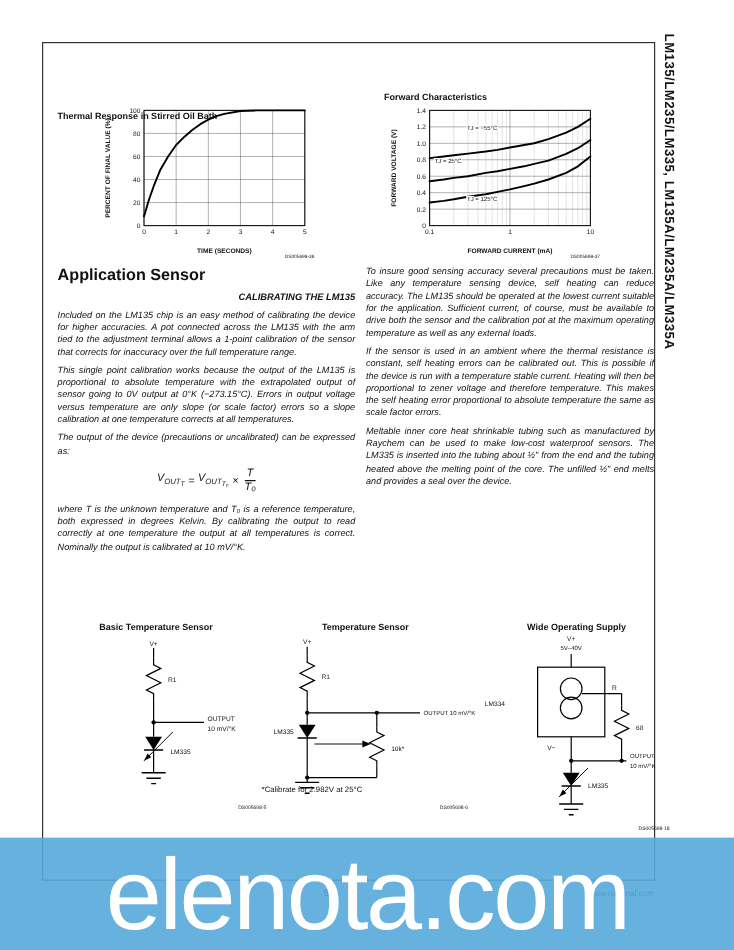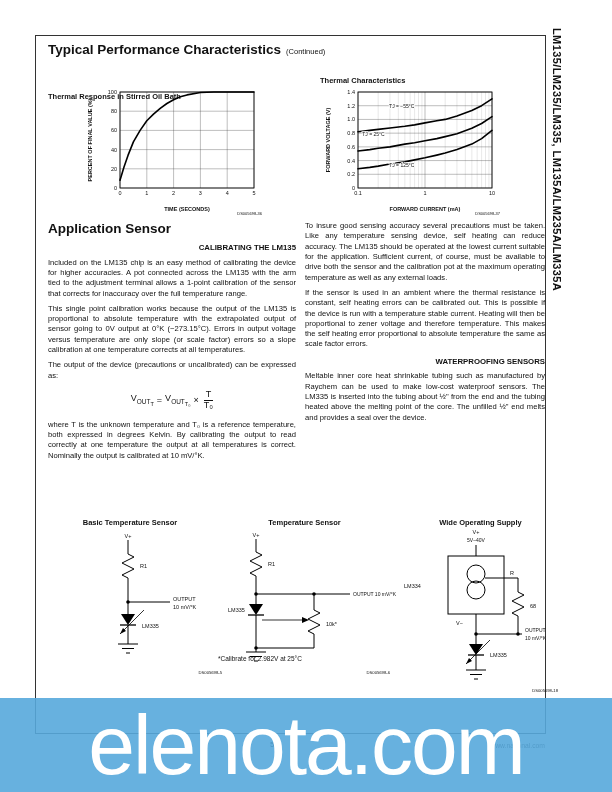--- a/index.html
+++ b/index.html
@@ -5,21 +5,21 @@
   html,body{margin:0;padding:0;background:#e8e8e8;}
   .page{position:relative;width:612px;height:792px;background:#ffffff;overflow:hidden;
         font-family:"Liberation Sans",sans-serif;color:#111;}
   .page-border{position:absolute;left:35px;top:35px;width:509px;height:697px;
         border:1.2px solid #333;z-index:1;}
   .doc-title{position:absolute;left:48px;top:42px;font-size:13.5px;font-weight:bold;z-index:2;}
   .doc-title .cont{font-size:7.5px;font-weight:normal;margin-left:5px;}
   .chart-title{position:absolute;font-size:7.5px;font-weight:bold;z-index:2;}
   .chart-svg{position:absolute;z-index:2;}
   .section-head{position:absolute;font-size:13.5px;font-weight:bold;z-index:2;}
-  .col{position:absolute;font-size:7.6px;line-height:1.36;text-align:justify;z-index:2;}
+  .col{position:absolute;font-size:7.6px;line-height:1.36;text-align:justify;z-index:2;font-style:italic;}
   .col p{margin:0 0 5px 0;}
   .subhead{font-size:7.8px;font-weight:bold;margin:7px 0 4px 0;text-align:right;}
   .formula{display:flex;justify-content:center;align-items:center;gap:3px;
            font-size:9px;margin:9px 0 9px 0;}
   .formula sub{font-size:0.72em;}
   .formula sub sub{font-size:0.85em;}
   .frac{display:inline-flex;flex-direction:column;align-items:center;line-height:1.1;
         vertical-align:middle;margin-left:2px;}
   .frac .num{border-bottom:1px solid #111;padding:0 2px;}
   .circ-title{position:absolute;font-size:7.5px;font-weight:bold;text-align:center;z-index:2;}
@@ -35,26 +35,23 @@
   .watermark-text{font-size:84px;color:#ffffff;letter-spacing:-2px;font-weight:400;line-height:1;}
   svg text{font-family:"Liberation Sans",sans-serif;fill:#111;}
 </style>
 </head>
 <body>
 
 <div class="page">
 
   <div class="page-border"></div>
 
-  <div class="doc-title">
-    <span>Typical Performance Characteristics</span><span class="cont">(Continued)</span>
-  </div>
 
   <div class="chart-title" style="left:48px;top:76px;margin-top:16px;">Thermal Response in Stirred Oil Bath</div>
-  <div class="chart-title" style="left:320px;top:76px;">Thermal Characteristics</div>
+  <div class="chart-title" style="left:320px;top:76px;">Forward Characteristics</div>
 
   <svg id="chart0" class="chart-svg" style="left:84px;top:84px;" width="180" height="132" viewBox="0 0 180 132">
       <line x1="36" y1="8" x2="36" y2="104" stroke="#444" stroke-width="0.35"></line>
       <text x="36" y="111" text-anchor="middle" font-size="5.5">0</text>
       <line x1="62.8" y1="8" x2="62.8" y2="104" stroke="#444" stroke-width="0.35"></line>
       <text x="62.8" y="111" text-anchor="middle" font-size="5.5">1</text>
       <line x1="89.6" y1="8" x2="89.6" y2="104" stroke="#444" stroke-width="0.35"></line>
       <text x="89.6" y="111" text-anchor="middle" font-size="5.5">2</text>
       <line x1="116.39999999999999" y1="8" x2="116.39999999999999" y2="104" stroke="#444" stroke-width="0.35"></line>
       <text x="116.39999999999999" y="111" text-anchor="middle" font-size="5.5">3</text>
@@ -147,21 +144,20 @@
         <span class="num">T</span>
         <span class="den">T₀</span>
       </span>
     </div>
     <p>where T is the unknown temperature and T₀ is a reference temperature, both expressed in degrees Kelvin. By calibrating the output to read correctly at one temperature the output at all temperatures is correct. Nominally the output is calibrated at 10 mV/°K.</p>
   </div>
 
   <div class="col" style="left:305px;top:221px;width:240px;">
     <p>To insure good sensing accuracy several precautions must be taken. Like any temperature sensing device, self heating can reduce accuracy. The LM135 should be operated at the lowest current suitable for the application. Sufficient current, of course, must be available to drive both the sensor and the calibration pot at the maximum operating temperature as well as any external loads.</p>
     <p>If the sensor is used in an ambient where the thermal resistance is constant, self heating errors can be calibrated out. This is possible if the device is run with a temperature stable current. Heating will then be proportional to zener voltage and therefore temperature. This makes the self heating error proportional to absolute temperature the same as scale factor errors.</p>
-    <div class="subhead">WATERPROOFING SENSORS</div>
     <p>Meltable inner core heat shrinkable tubing such as manufactured by Raychem can be used to make low-cost waterproof sensors. The LM335 is inserted into the tubing about ½" from the end and the tubing heated above the melting point of the core. The unfilled ½" end melts and provides a seal over the device.</p>
   </div>
 
 
   <div class="circ-title" style="left:40px;top:518px;width:180px;">Basic Temperature Sensor</div>
   <div class="circ-title" style="left:222px;top:518px;width:165px;">Temperature Sensor</div>
   <div class="circ-title" style="left:398px;top:518px;width:165px;">Wide Operating Supply</div>
 
   <svg class="circ-svg" style="left:70px;top:528px;" width="160" height="150" viewBox="0 0 160 150">
     <text x="58" y="10" text-anchor="middle" font-size="5.5">V+</text>

